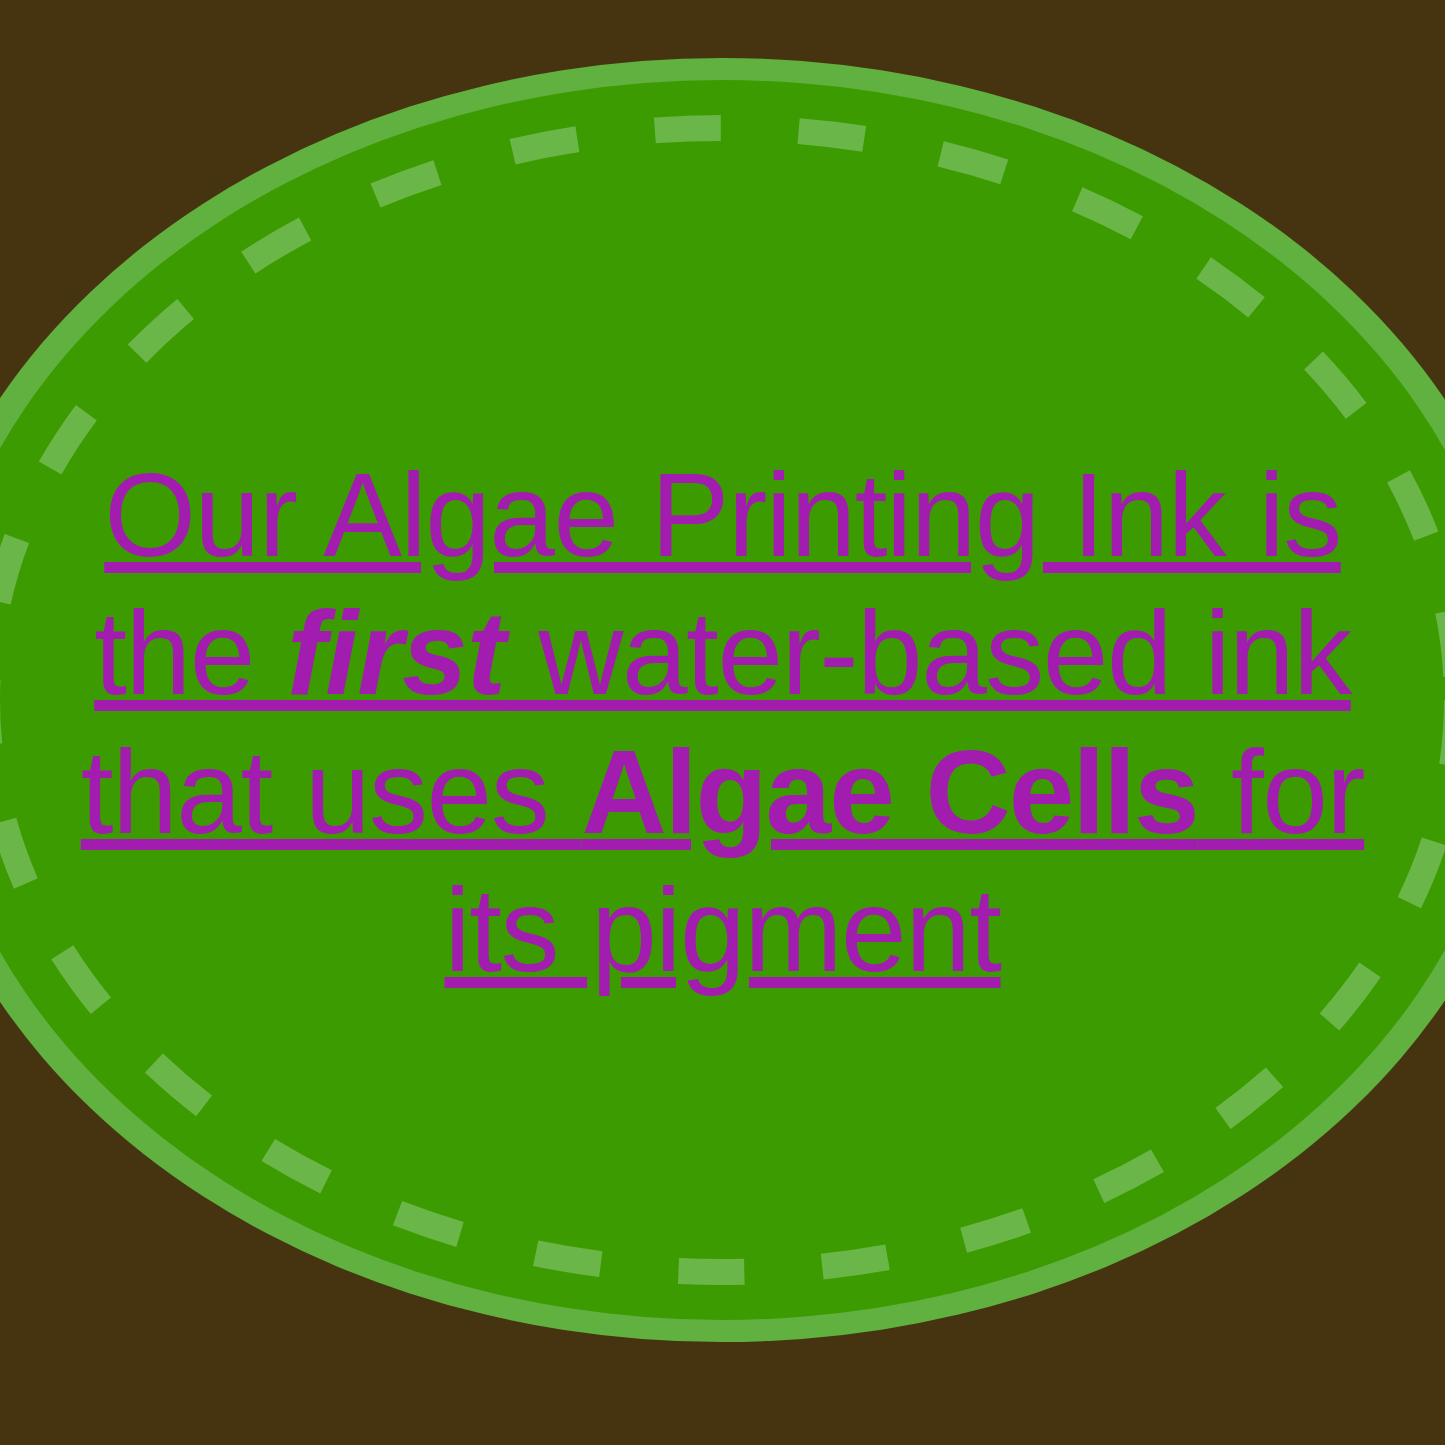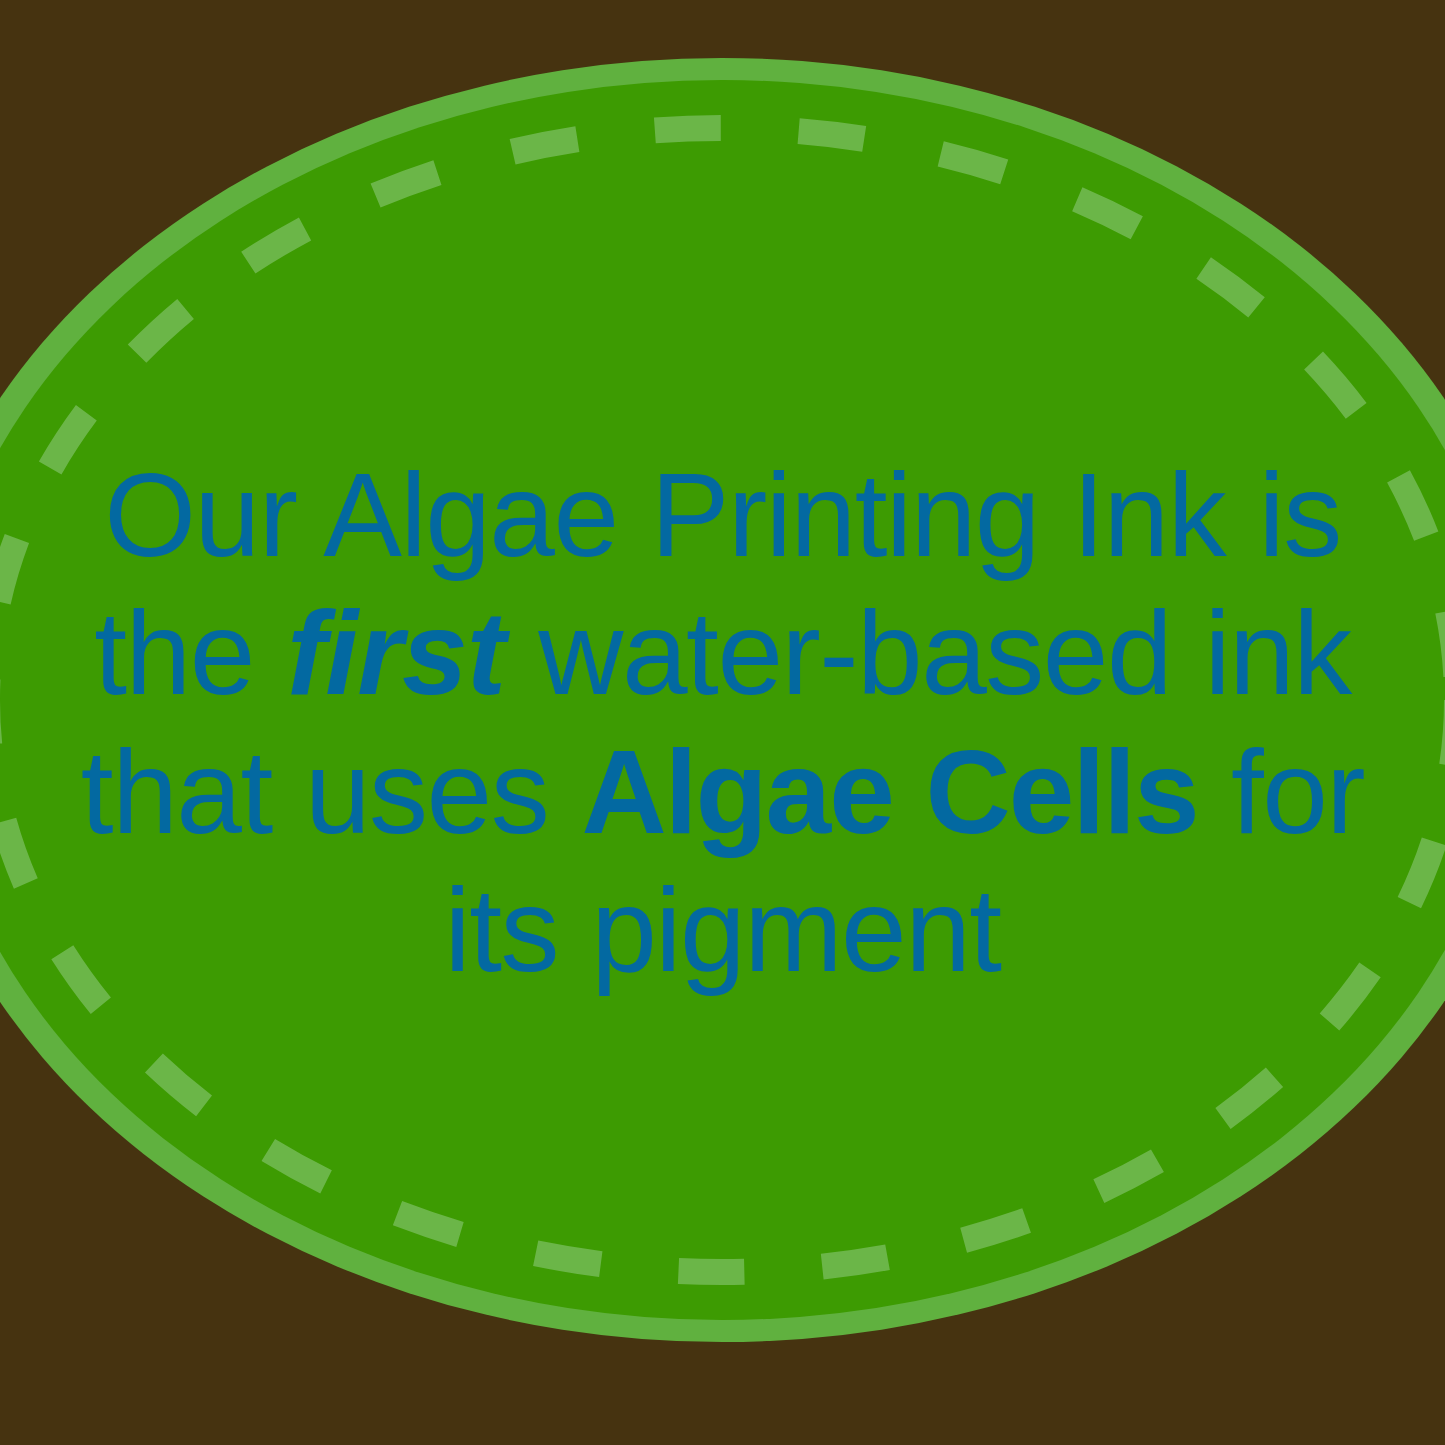--- a/index.html
+++ b/index.html
@@ -78,16 +78,16 @@
     <ellipse cx="722" cy="700" rx="818" ry="642" fill="#60b13f"></ellipse>
 
     <ellipse cx="722" cy="700" rx="790" ry="620" fill="#3d9b02"></ellipse>
 
     <g clip-path="url(#inner-clip)">
       <ellipse cx="722" cy="700" rx="735" ry="572" fill="none" stroke="#6bb648" stroke-width="26" stroke-dasharray="66 78"></ellipse>
     </g>
   </svg>
 
   <div id="statement-block">
-    <p id="statement-text" style="color: #0369a1;"><span>Our Algae Printing Ink is the </span><span class="em-first">first</span><span> water-based ink that uses </span><span class="em-cells">Algae Cells</span><span> for its pigment</span></p>
+    <p id="statement-text" style="color: #a21caf; text-decoration: underline;"><span>Our Algae Printing Ink is the </span><span class="em-first">first</span><span> water-based ink that uses </span><span class="em-cells">Algae Cells</span><span> for its pigment</span></p>
   </div>
 
 </div>
 
 </body></html>

